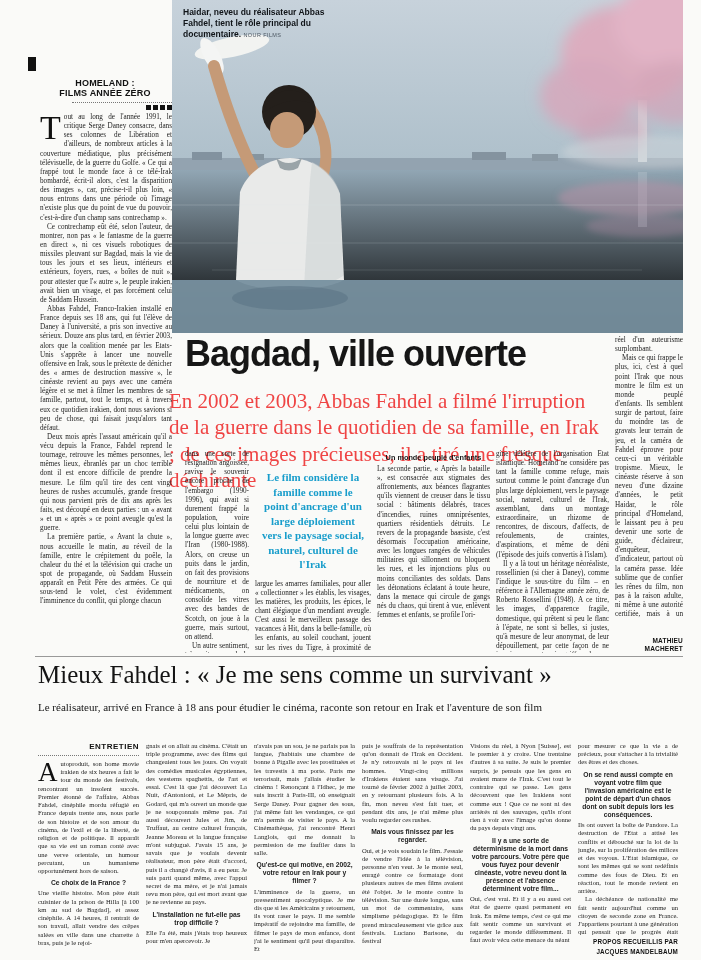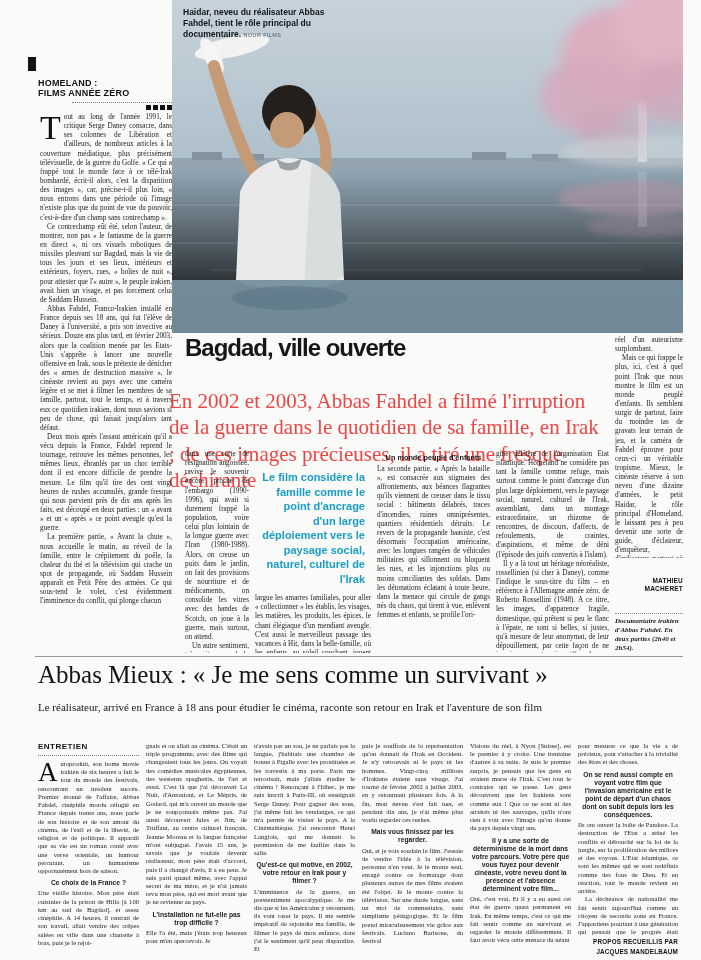--- a/index.html
+++ b/index.html
@@ -5,21 +5,21 @@
   html,body{margin:0;padding:0;}
   body{width:701px;height:960px;background:#fafaf8;position:relative;overflow:hidden;
        font-family:"Liberation Serif",serif;color:#1c1c1c;
        -webkit-font-smoothing:antialiased;}
   .abs{position:absolute;}
 
   
   .fold-marker{left:28px;top:57px;width:8px;height:14px;background:#111;}
 
   
-  .kicker{left:38px;top:78px;width:134px;text-align:left;font-family:"Liberation Sans",sans-serif;}
+  .kicker{left:38px;top:78px;width:134px;text-align:center;font-family:"Liberation Sans",sans-serif;}
   .kicker .kline{font-size:9px;font-weight:bold;letter-spacing:.2px;line-height:1.15;color:#111;}
   .kicker .dots{margin-top:3px;border-top:1px dotted #777;width:100px;margin-left:auto;}
   .kicker .squares{margin-top:2px;display:flex;justify-content:flex-end;gap:2px;}
   .kicker .squares i{display:block;width:5px;height:5px;background:#111;}
 
   
   .photo{left:172px;top:0;width:511px;height:333px;overflow:hidden;}
   .photo svg{display:block;}
   .photo-caption{position:absolute;left:11px;top:7px;width:158px;
       font-family:"Liberation Sans",sans-serif;font-weight:bold;font-size:8.5px;
@@ -33,46 +33,46 @@
   .para{margin:0;}
   .para.text{text-indent:7px;font-family:Liberation Serif, serif;}
   .para.lead,.para.cont,.para.ans{text-indent:0;}
   .para.q,.para.sub{font-family:"Liberation Sans",sans-serif;font-weight:bold;
       text-align:center;text-indent:0;margin:4px 0 2px;font-size:1.02em;line-height:1.2;}
   .dropcap{float:left;font-size:34px;line-height:26px;padding:2px 3px 0 0;color:#111;}
   .a2 .dropcap{font-size:27px;line-height:21px;}
 
   
   .headline1{left:185px;top:336px;width:450px;font-family:"Liberation Sans",sans-serif;
-      font-weight:bold;font-size:24px;letter-spacing:-1px;color:#161616;line-height:1;}
+      font-weight:bold;font-size:36px;letter-spacing:-1px;color:#161616;line-height:1;}
   .standfirst1{left:169px;top:388px;width:432px;font-size:21px;line-height:1.26;color:#ef4444;}
 
   
-  .pullquote{margin:20px 6px 8px;color:#189dcb;font-family:Liberation Sans, sans-serif;
-      font-weight:bold;font-size:11px;line-height:1.32;text-align:right;}
+  .pullquote{margin:20px 6px 8px;color:#189dcb;font-family:Liberation Serif, serif;
+      font-weight:bold;font-size:11px;line-height:1.32;text-align:center;}
 
   
   .c1-1{left:40px;top:113px;width:132px;height:540px;}
   .c1-2{left:185px;top:450px;width:64px;height:203px;}
   .c1-3{left:255px;top:450px;width:116px;height:203px;text-align:justify;}
   .c1-4{left:377px;top:450px;width:113px;height:203px;}
   .c1-5{left:496px;top:450px;width:113px;height:203px;}
   .c1-6{left:615px;top:336px;width:68px;height:317px;display:flex;flex-direction:column;gap:16px;}
   .c1-6 .flow{flex:1 1 auto;overflow:hidden;}
   .byline{flex:none;text-align:right;font-family:"Liberation Sans",sans-serif;
       font-weight:bold;font-size:6.5px;letter-spacing:.2px;margin-top:3px;color:#111;}
   .notebox{flex:none;border-top:1px dotted #888;margin-top:3px;padding-top:3px;
       font-style:italic;font-weight:bold;font-size:7px;line-height:1.3;text-align:left;}
 
   .rule-sep{left:35px;top:656px;width:648px;height:1px;background:#999;}
 
   
   .headline2{left:38px;top:662px;width:640px;font-size:25px;color:#141414;line-height:1.05;font-weight:500;}
   .standfirst2{left:38px;top:701px;width:640px;font-size:11px;color:#161616;line-height:1.2;}
-  .entretien{font-family:"Liberation Sans",sans-serif;font-weight:bold;
+  .entretien{text-align:right;font-family:"Liberation Sans",sans-serif;font-weight:bold;
       font-size:8px;letter-spacing:.5px;color:#111;}
   .entretien-dots{border-top:1px dotted #777;margin:3px 0 4px;}
   .c2-1{left:38px;top:742px;width:101px;height:214px;}
   .c2-2{left:146px;top:742px;width:101px;height:214px;}
   .c2-3{left:254px;top:742px;width:101px;height:214px;}
   .c2-4{left:362px;top:742px;width:101px;height:214px;}
   .c2-5{left:470px;top:742px;width:101px;height:214px;}
   .c2-6{left:578px;top:742px;width:100px;height:214px;display:flex;flex-direction:column;}
   .c2-6 .flow{flex:1 1 auto;overflow:hidden;}
   .byline2{flex:none;text-align:right;font-family:"Liberation Sans",sans-serif;
@@ -196,26 +196,25 @@
 <div class="col a1 c1-5">
     <p class="para cont">gine délétère de l'organisation Etat islamique. Homeland ne considère pas tant la famille comme refuge, mais surtout comme le point d'ancrage d'un plus large déploiement, vers le paysage social, naturel, culturel de l'Irak, assemblant, dans un montage extraordinaire, un rhizome de rencontres, de discours, d'affects, de refoulements, de craintes, d'aspirations, et même de déni (l'épisode des juifs convertis à l'islam).</p>
     <p class="para text">Il y a là tout un héritage néoréaliste, rossellinien (si cher à Daney), comme l'indique le sous-titre du film – en référence à l'Allemagne année zéro, de Roberto Rossellini (1948). A ce titre, les images, d'apparence fragile, domestique, qui prêtent si peu le flanc à l'épate, ne sont si belles, si justes, qu'à mesure de leur anonymat, de leur dépouillement, par cette façon de ne jamais ornementer ni « griffer » le</p>
   </div>
 <div class="col a1 c1-6">
   <div class="flow">
       <p class="para cont">réel d'un auteurisme surplombant.</p>
       <p class="para text">Mais ce qui frappe le plus, ici, c'est à quel point l'Irak que nous montre le film est un monde peuplé d'enfants. Ils semblent surgir de partout, faire du moindre tas de gravats leur terrain de jeu, et la caméra de Fahdel éprouve pour ceux-ci un véritable tropisme. Mieux, le cinéaste réserve à son neveu d'une dizaine d'années, le petit Haidar, le rôle principal d'Homeland, le laissant peu à peu devenir une sorte de guide, d'éclaireur, d'enquêteur, d'indicateur, partout où la caméra passe. Idée sublime que de confier les rênes du film, non pas à la raison adulte, ni même à une autorité certifiée, mais à un petit garçon rayonnant, enjoué, terriblement lucide.</p>
     </div>
   <div class="byline">MATHIEU MACHERET</div>
-  <div class="notebox">Documentaire irakien d'Abbas Fahdel. En deux parties (2h40 et 2h54).</div>
 </div>
 
 <div class="abs rule-sep"></div>
 
-<div class="abs headline2">Abbas Mieux : « Je me sens comme un survivant »</div>
+<div class="abs headline2">Mieux Fahdel : « Je me sens comme un survivant »</div>
 <div class="abs standfirst2">Le réalisateur, arrivé en France à 18 ans pour étudier le cinéma, raconte son retour en Irak et l'aventure de son film</div>
 
 <div class="col a2 c2-1">
   <div class="entretien">ENTRETIEN</div>
   <div class="entretien-dots"></div>
   <div>
       <p class="para lead"><span class="dropcap">A</span>utoproduit, son home movie irakien de six heures a fait le tour du monde des festivals, rencontrant un insolent succès. Premier étonné de l'affaire, Abbas Fahdel, cinéphile mordu réfugié en France depuis trente ans, nous parle de son histoire et de son amour du cinéma, de l'exil et de la liberté, de religion et de politique. Il apparaît que sa vie est un roman conté avec une verve orientale, un humour percutant, un humanisme opportunément hors de saison.</p>
       <p class="para q">Ce choix de la France ?</p>
       <p class="para ans">Une vieille histoire. Mon père était cuisinier de la prison de Hilla [à 100 km au sud de Bagdad], et assez cinéphile. A 14 heures, il rentrait de son travail, allait vendre des crêpes salées en ville dans une charrette à bras, puis je le rejoi-</p>
     </div>

